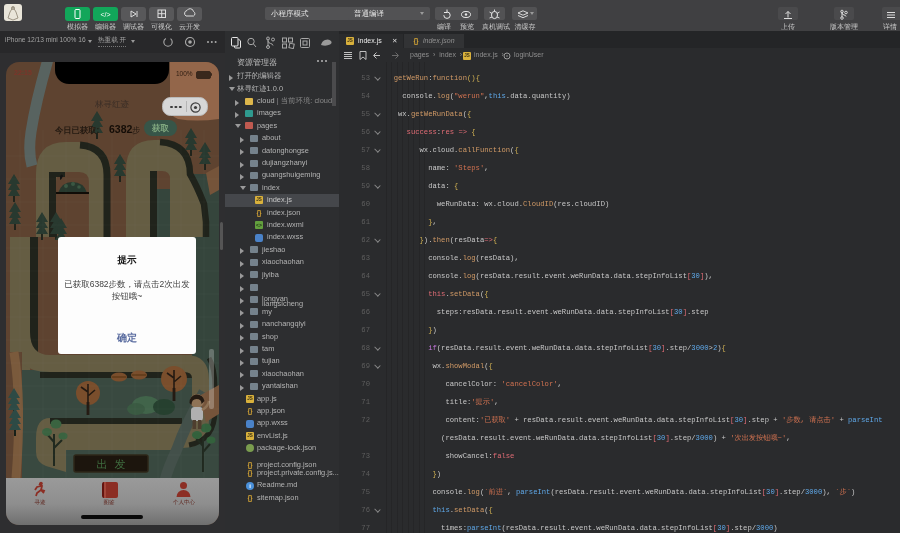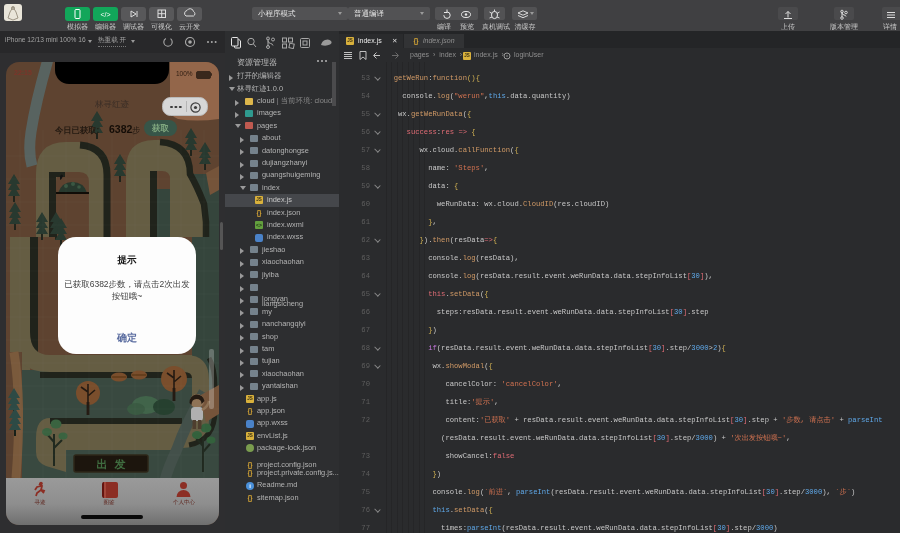--- a/index.html
+++ b/index.html
@@ -69,21 +69,21 @@
   <div class="tbtn gray" style="left:149px"><svg width="25" height="14">
         <rect x="9" y="3" width="7.5" height="7.5" fill="none" stroke="#ddd" stroke-width="1"></rect>
         <path d="M12.7 3 v7.5 M9 6.7 h7.5" stroke="#ddd" stroke-width="1"></path>
       </svg></div>
   <div class="tlabel" style="left:145px;width:33px">可视化</div>
   <div class="tbtn gray" style="left:177px"><svg width="25" height="14">
         <path d="M9 9 a3 3 0 0 1 1-5.5 a3.5 3.5 0 0 1 6.5 1 a2.5 2.5 0 0 1 0 4.5 z" fill="none" stroke="#ddd" stroke-width="1"></path>
       </svg></div>
   <div class="tlabel" style="left:173px;width:33px">云开发</div>
 
-  <div class="tdrop" style="left:252px;width:96px">小程序模式<div class="caret" style="right:6px;top:5px"></div></div>
+  <div class="tdrop" style="left:265px;width:96px">小程序模式<div class="caret" style="right:6px;top:5px"></div></div>
   <div class="tdrop" style="left:348px;width:82px">普通编译<div class="caret" style="right:6px;top:5px"></div></div>
 
   <div class="abs" style="left:435px;top:7px;width:43px;height:13px;background:#525254;border-radius:2px">
     <svg width="43" height="13">
         <path d="M12 4 a3.2 3.2 0 1 1 -3.2 3.2" fill="none" stroke="#e8e8e8" stroke-width="1"></path>
         <path d="M12 1.5 v3 h-3" fill="none" stroke="#e8e8e8" stroke-width="1"></path>
         <ellipse cx="31" cy="6.5" rx="4.5" ry="3" fill="none" stroke="#e8e8e8" stroke-width="1"></ellipse>
         <circle cx="31" cy="6.5" r="1.2" fill="#e8e8e8"></circle>
       </svg>
   </div>
@@ -272,24 +272,24 @@
           <circle cx="5.5" cy="5.5" r="4.6" fill="none" stroke="#3c3c3c" stroke-width="1.2"></circle>
           <circle cx="5.5" cy="5.5" r="1.6" fill="#3c3c3c"></circle>
         </svg>
     </div>
 
     <div class="abs" style="left:49px;top:63px;font-size:8.3px;font-weight:bold;color:#241a12">今日已获取:</div>
     <div class="abs" style="left:103px;top:61px;font-size:10.5px;font-weight:bold;color:#140d07">6382</div>
     <div class="abs" style="left:126px;top:63px;font-size:8.3px;color:#241a12">步</div>
     <div class="abs" style="left:138px;top:58px;width:33px;height:16px;border-radius:8px;background:#375548;text-align:center;line-height:16px;font-size:8.5px;font-weight:bold;color:#7fa67e">获取</div>
 
-    <div class="abs" style="left:68px;top:395px;width:74px;text-align:center;font-size:11px;font-weight:bold;color:#3f6b3f;letter-spacing:7px;text-indent:7px">出发</div>
+    <div class="abs" style="left:68px;top:395px;width:74px;text-align:center;font-size:11px;font-weight:normal;color:#3f6b3f;letter-spacing:7px;text-indent:7px">出发</div>
     <div class="abs" style="left:203px;top:287px;width:4.5px;height:60px;background:rgba(255,255,255,0.25);border-radius:2px"></div>
 
-    <div class="abs" style="left:52px;top:175px;width:138px;height:117px;background:#fdfdfd;border-radius:18px">
+    <div class="abs" style="left:52px;top:175px;width:138px;height:117px;background:#fdfdfd;border-radius:3px">
       <div class="abs" style="left:0;top:17px;width:138px;text-align:center;font-size:9.5px;font-weight:bold;color:#141414">提示</div>
       <div class="abs" style="left:0;top:42px;width:138px;text-align:center;font-size:8.5px;color:#424242;white-space:nowrap">已获取6382步数，请点击2次出发</div>
       <div class="abs" style="left:0;top:54px;width:138px;text-align:center;font-size:8.5px;color:#424242;white-space:nowrap">按钮哦~</div>
       <div class="abs" style="left:0;top:94px;width:138px;text-align:center;font-size:10px;font-weight:bold;color:#5b6da0">确定</div>
     </div>
 
     <div class="abs" style="left:0;top:416px;width:213px;height:47px;background:linear-gradient(#9a9a9a,#8e8e8e 55%,#6f6f6f)">
       <svg class="abs" style="left:26px;top:3px" width="17" height="17" viewBox="0 0 17 17">
           <g stroke="#8c2e24" stroke-width="1.8" fill="none">
             <path d="M7,3 l3,2 -1,4 3,3 M9,5 l-4,1 -2,3 M9,9 l-4,3 -1,3 M10,9 l3,1"></path>

